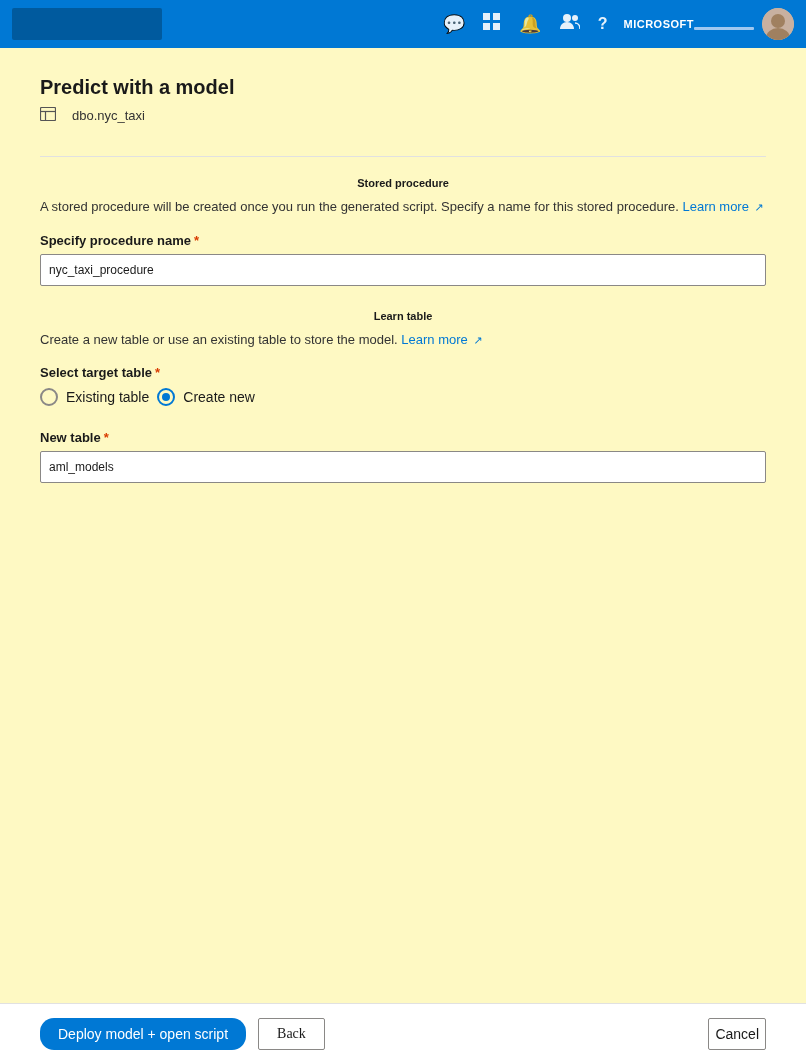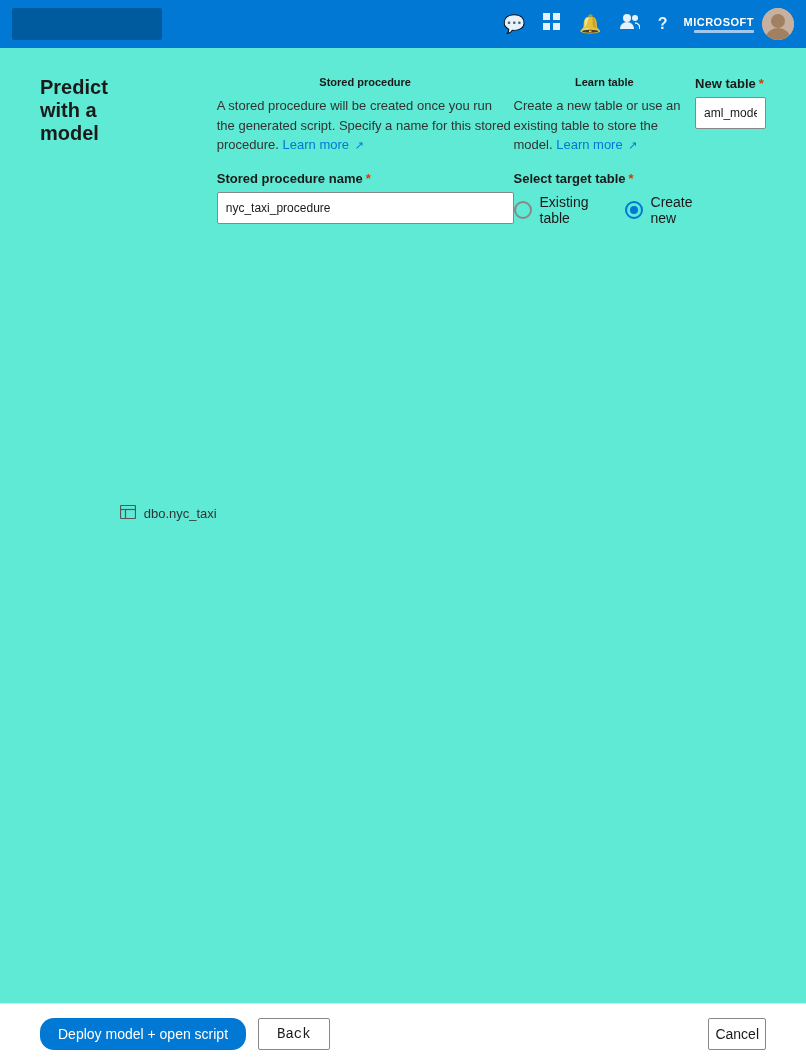--- a/index.html
+++ b/index.html
@@ -36,21 +36,20 @@
       margin-right: 16px;
     }
     .topbar-icon {
       color: white;
       font-size: 18px;
       cursor: pointer;
       opacity: 0.9;
     }
     .topbar-user {
       display: flex;
-      flex-direction: column;
       align-items: flex-end;
       margin-right: 8px;
     }
     .topbar-user-name {
       color: white;
       font-size: 11px;
       font-weight: 600;
       letter-spacing: 0.5px;
     }
     .topbar-user-bar {
@@ -67,40 +66,40 @@
       background: #c8b8a0;
       overflow: hidden;
       display: flex;
       align-items: center;
       justify-content: center;
       font-size: 18px;
     }
 
     
     .main-content {
-      background: #5eead4;
+      background: #fef9c3;
       flex: 1;
       padding: 28px 40px;
       display: flex;
-      flex-direction: row;
+      flex-direction: column;
     }
 
     
     .page-title {
       font-size: 20px;
       font-weight: 600;
       color: #1a1a1a;
       margin-bottom: 8px;
     }
 
     
     .table-ref {
       display: flex;
       align-items: center;
-      gap: 8px;
+      gap: 16px;
       color: #333;
       font-size: 13px;
       margin-bottom: 24px;
     }
     .table-icon {
       font-size: 15px;
       color: #555;
     }
 
     
@@ -152,21 +151,21 @@
       font-family: 'Segoe UI', Arial, sans-serif;
       color: #1a1a1a;
       outline: none;
       border-radius: 2px;
     }
 
     
     .radio-group {
       display: flex;
       align-items: flex-start;
-      gap: 32px;
+      gap: 8px;
       margin-top: 8px;
     }
     .radio-item {
       display: flex;
       align-items: center;
       gap: 8px;
       cursor: pointer;
     }
     .radio-outer {
       width: 18px;
@@ -217,21 +216,21 @@
       font-weight: 400;
     }
 
     .btn-secondary {
       background: white;
       color: #1a1a1a;
       border: 1px solid #8a8886;
       padding: 0 18px;
       height: 32px;
       font-size: 14px;
-      font-family: Liberation Mono, monospace;
+      font-family: Liberation Serif, serif;
       cursor: pointer;
       border-radius: 2px;
     }
 
     .btn-cancel {
       margin-left: auto;
       background: white;
       color: #1a1a1a;
       border: 1px solid #8a8886;
       padding: 0 6px;
@@ -308,21 +307,21 @@
     <div class="section-title">Stored procedure</div>
     <p class="section-desc">
       <span>A stored procedure will be created once you run the generated script. Specify a name for this stored procedure.</span>
       <a href="#">
         <span>Learn more</span>
         <span class="external-icon">↗</span>
       </a>
     </p>
 
     <div class="field-label">
-      <span>Stored procedure name</span><span class="required">*</span>
+      <span>Specify procedure name</span><span class="required">*</span>
     </div>
     <input type="text" class="text-input" value="nyc_taxi_procedure" style="">
   </div>
 
   <div class="section">
     <div class="section-title">Learn table</div>
     <p class="section-desc">
       <span>Create a new table or use an existing table to store the model.</span>
       <a href="#">
         <span>Learn more</span>

